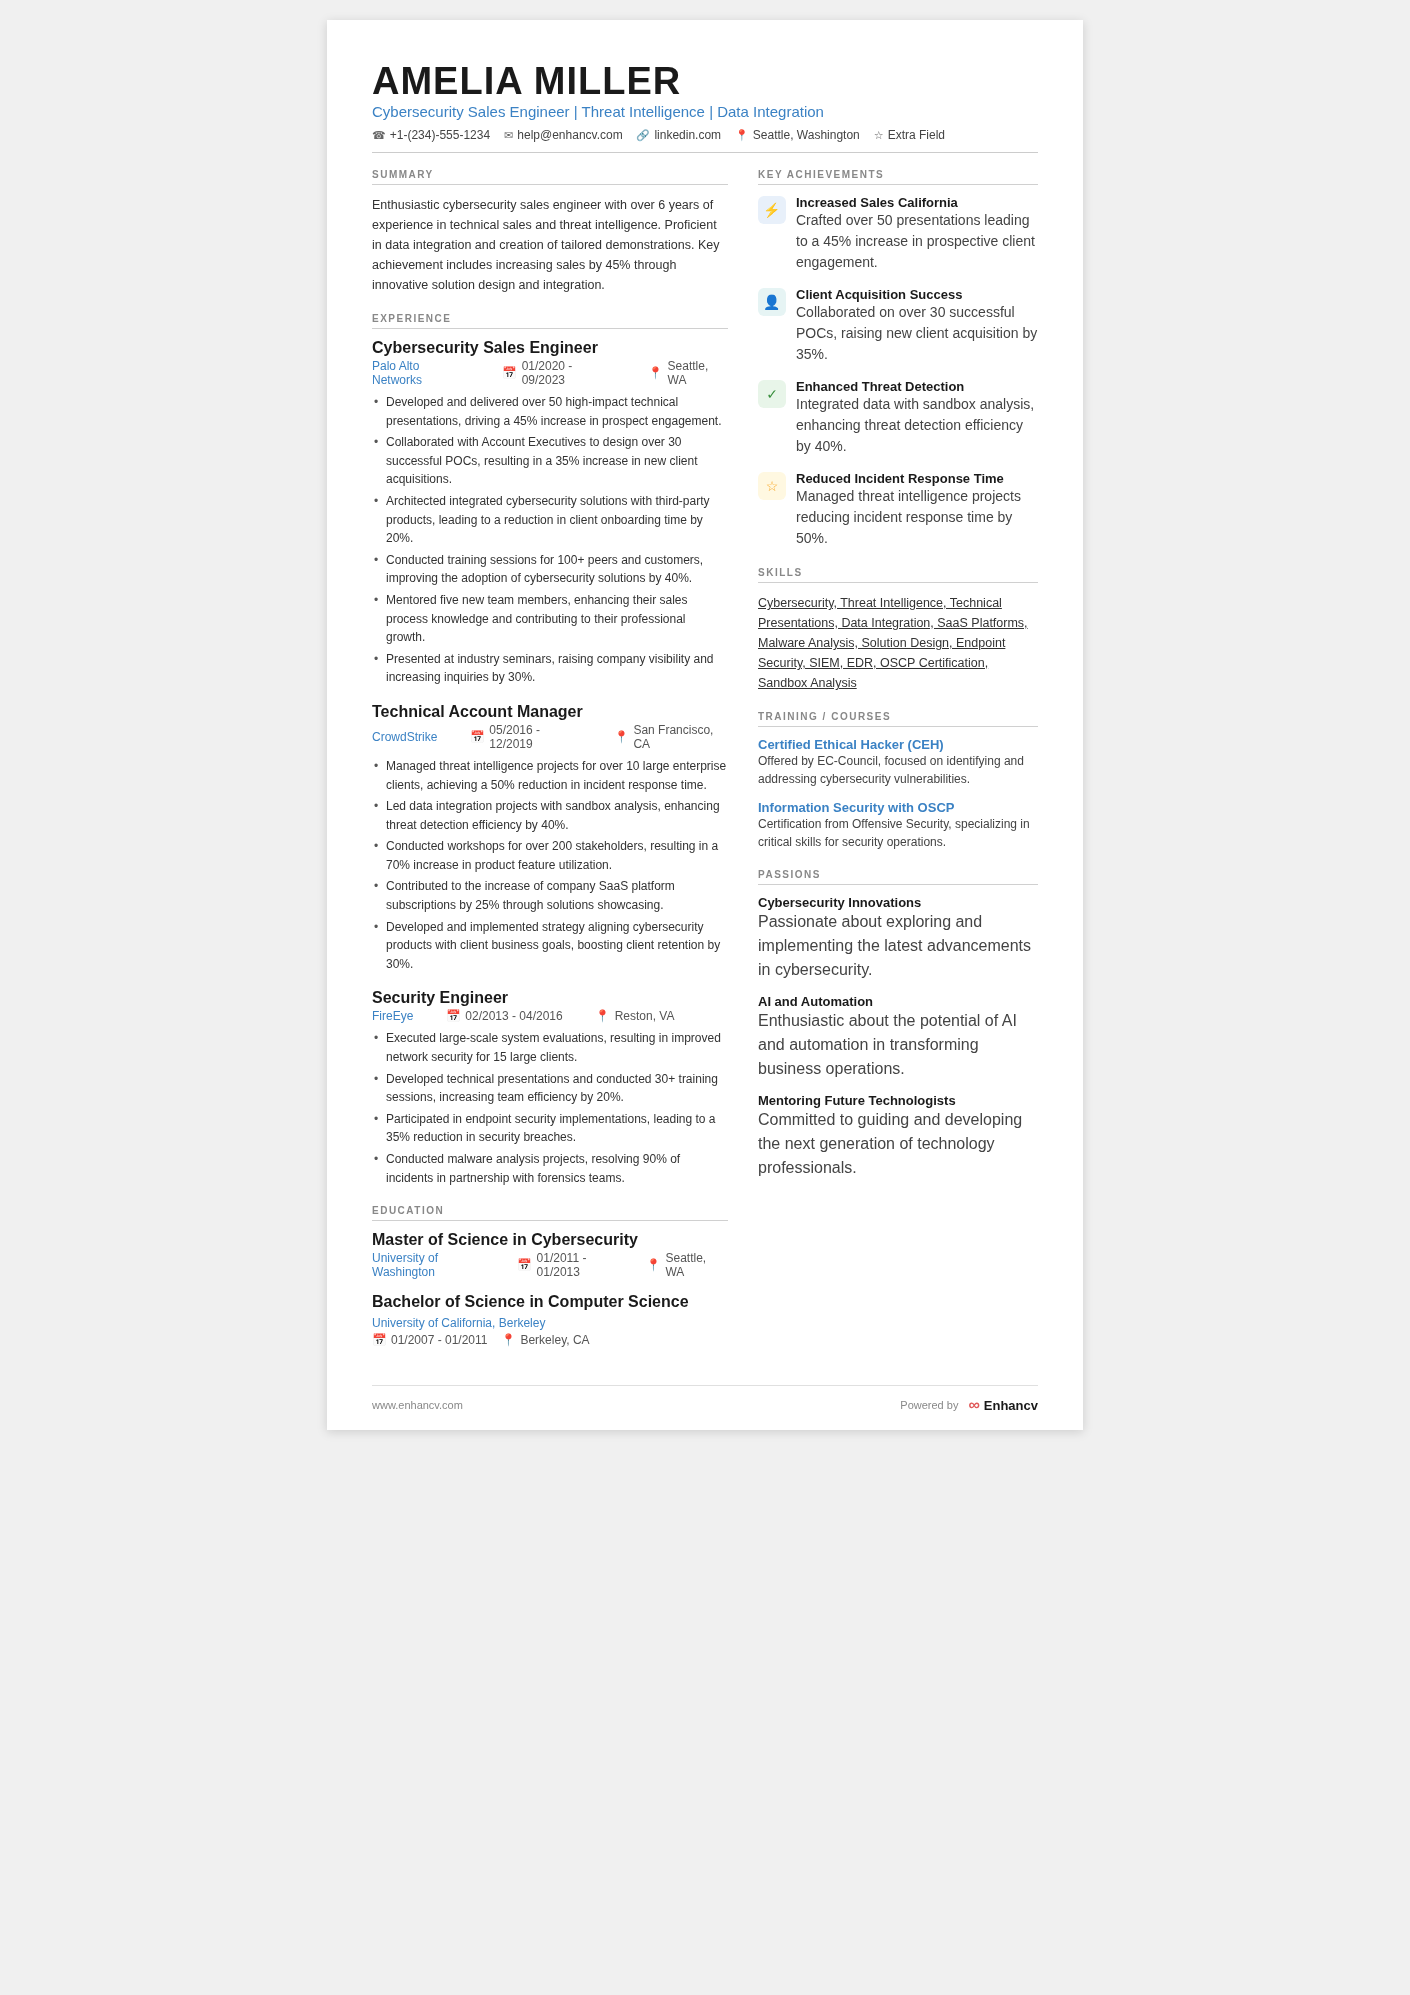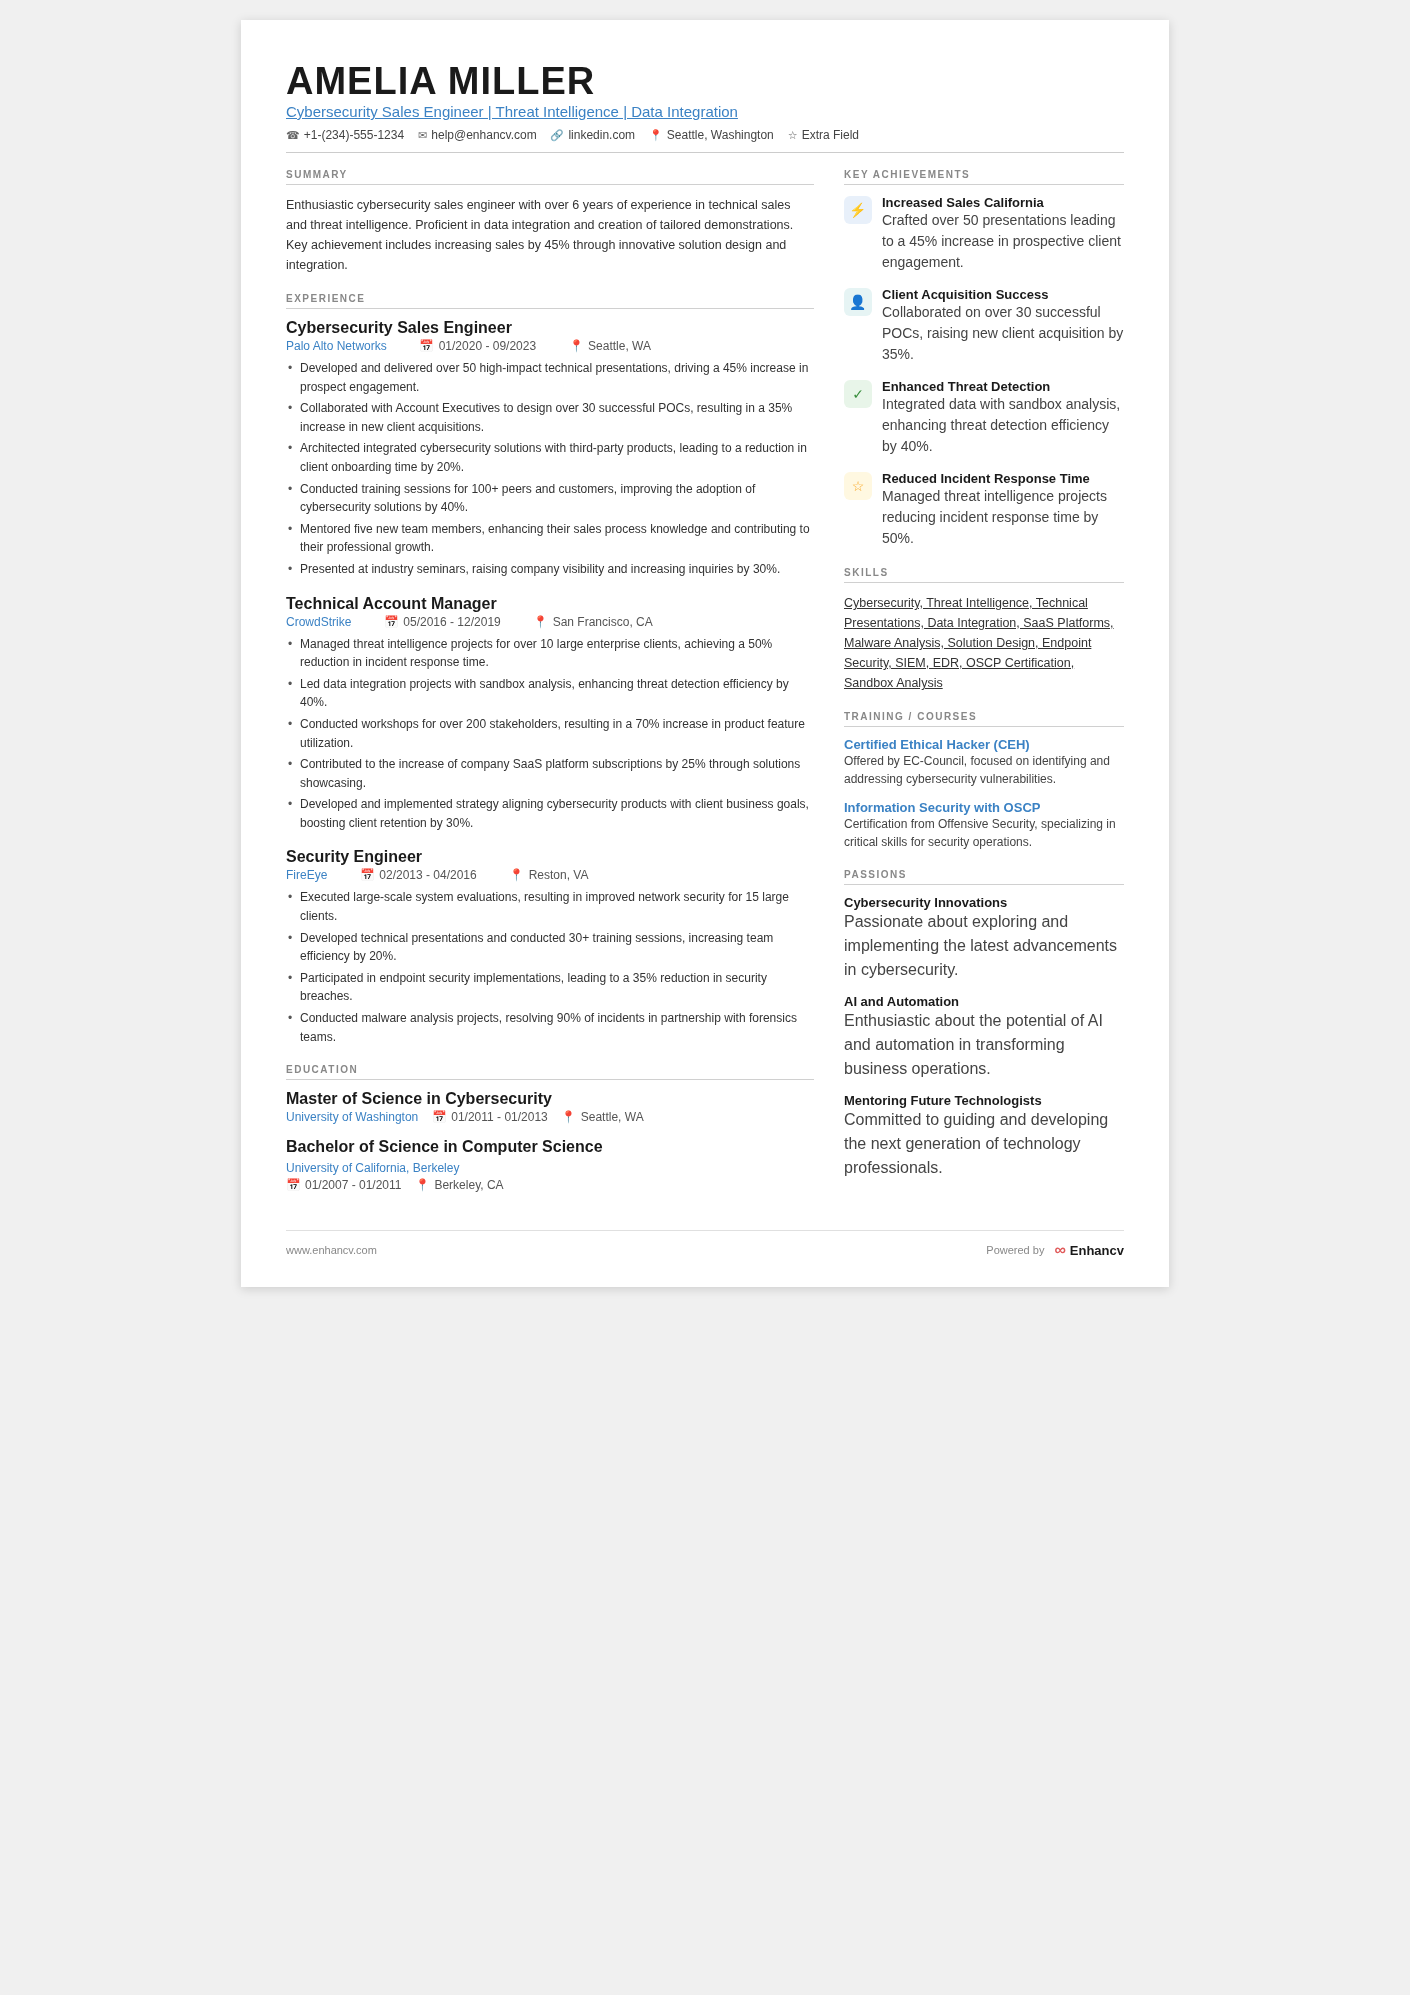--- a/index.html
+++ b/index.html
@@ -4,40 +4,39 @@
   <style>
     * { margin: 0; padding: 0; box-sizing: border-box; }
     body {
       font-family: 'Arial', sans-serif;
       background: #f0f0f0;
       display: flex;
       justify-content: center;
       padding: 20px;
     }
     .resume-container {
-      width: 928px;
+      width: 756px;
       background: white;
       box-shadow: 0 2px 10px rgba(0,0,0,0.15);
-      padding: 40px 45px 28px 45px;
+      padding: 40px 45px 16px 45px;
     }
     
     .header { margin-bottom: 10px; }
     .name {
       font-size: 38px;
       font-weight: 700;
       color: #1a1a1a;
       letter-spacing: 1px;
       text-transform: uppercase;
     }
     .title {
       font-size: 15px;
       color: #3b82c4;
       font-weight: 500;
       margin-bottom: 8px;
-      text-decoration: underline;
     }
     .contact-row {
       display: flex;
       flex-wrap: wrap;
       gap: 14px;
       font-size: 12px;
       color: #444;
       margin-top: 6px;
     }
     .contact-item {

